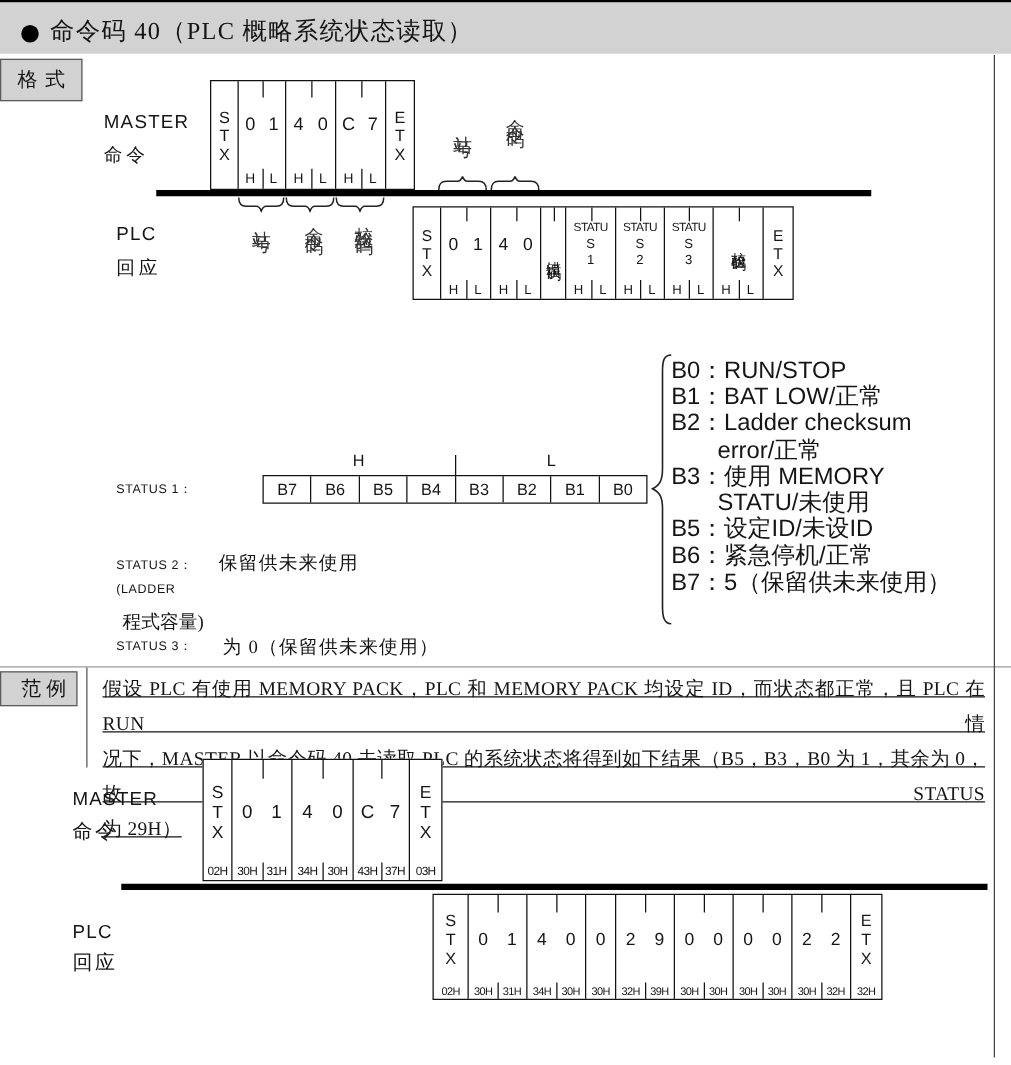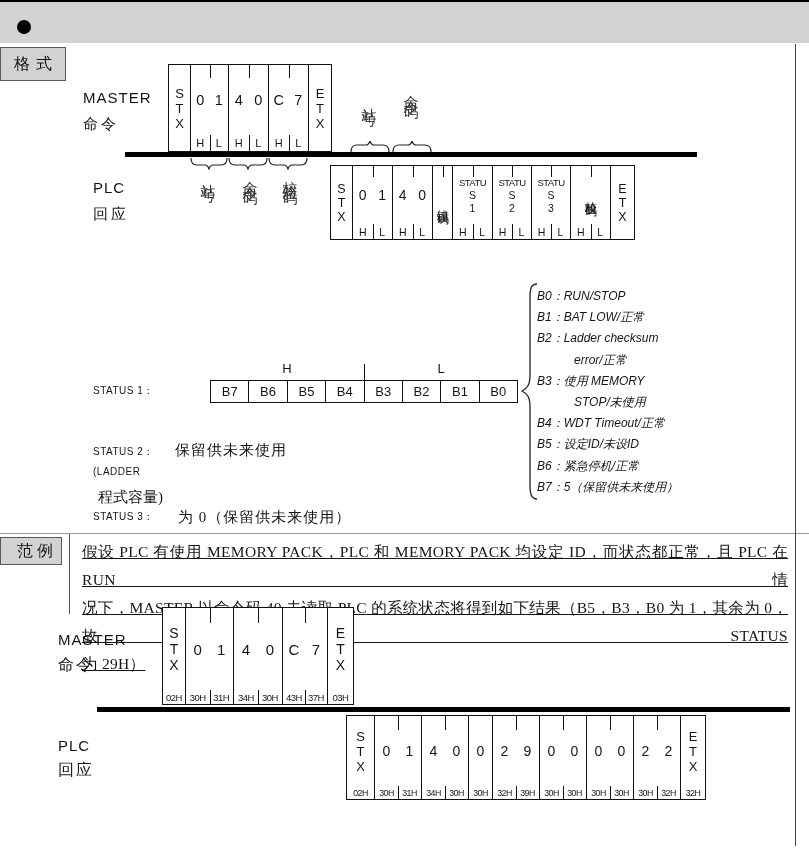--- a/index.html
+++ b/index.html
@@ -52,37 +52,38 @@
   .vlabel{writing-mode:vertical-rl;text-orientation:upright;font-family:"Liberation Serif","DejaVu Serif",serif;
           font-size:15px;letter-spacing:5px;color:#333;}
 
   
   .stlabel{font-size:10px;letter-spacing:0.5px;}
   #bitTable{left:210px;top:380px;width:308px;height:23px;border:1px solid #111;box-sizing:border-box;display:flex;}
   .bitcell{flex:1;border-right:1px solid #111;display:flex;align-items:center;justify-content:center;font-size:13px;}
   .bitcell:last-child{border-right:none;}
   .hlhead{font-size:13px;text-align:center;}
   #bitList{left:537px;top:286px;width:260px;}
-  .bitline{font-size:12px;line-height:21.2px;white-space:nowrap;font-style:italic;}
+  .bitline{font-size:19px;line-height:21.2px;white-space:nowrap;}
   .bitline.ind{padding-left:37px;}
 
   .cn15{font-family:"Liberation Serif","DejaVu Serif",serif;font-size:15px;}
   .pline{font-family:"Liberation Serif","DejaVu Serif",serif;font-size:15.5px;line-height:28px;
          letter-spacing:0.3px;white-space:nowrap;}
   .pj{white-space:normal;text-align:justify;text-align-last:justify;}
   svg{display:block;}
 </style>
 </head>
 <body>
 
 <div id="page">
 
   <div class="abs" id="topline"></div>
   <div class="abs" id="headerbar"></div>
   <div class="abs" id="bullet"></div>
+  <div class="abs serif" id="title">命令码 40（PLC 概略系统状态读取）</div>
 
   <div class="abs serif tabbox" id="formatTab">格式</div>
   <div class="abs serif tabbox" id="exampleTab">范例</div>
 
   <div class="abs" id="sectionDivider"></div>
   <div class="abs" id="exampleVRule"></div>
   <div class="abs" id="pageRightBorder"></div>
 
   <div class="abs sans" style="left:83px;top:89px;font-size:15px;letter-spacing:1px;">MASTER</div>
   <div class="abs cn15" style="left:83px;top:115px;letter-spacing:3px;">命令</div>
@@ -145,22 +146,21 @@
         <path d="M16 1 C10 1 9 6 9 14 L9 92 C9 101 7 105 1 108 C7 111 9 115 9 124 L9 202 C9 210 10 216 16 216" fill="none" stroke="#222" stroke-width="1.3"></path>
       </svg>
     </div>
 
   <div class="abs" id="bitList">
       <div class="bitline">B0：RUN/STOP</div>
       <div class="bitline">B1：BAT LOW/正常</div>
       <div class="bitline">B2：Ladder checksum</div>
       <div class="bitline ind">error/正常</div>
       <div class="bitline">B3：使用 MEMORY</div>
-      <div class="bitline ind">STOP/未使用</div>
-      <div class="bitline">B4：WDT Timeout/正常</div>
+      <div class="bitline ind">STATU/未使用</div>
       <div class="bitline">B5：设定ID/未设ID</div>
       <div class="bitline">B6：紧急停机/正常</div>
       <div class="bitline">B7：5（保留供未来使用）</div>
     </div>
 
   <div class="abs sans stlabel" style="left:93px;top:445px;">STATUS 2：</div>
   <div class="abs cn15" style="left:175px;top:441px;letter-spacing:1px;text-align:center;">保留供未来使用</div>
   <div class="abs sans stlabel" style="left:93px;top:466px;">(LADDER</div>
   <div class="abs cn15" style="left:98px;top:488px;">程式容量)</div>
   <div class="abs sans stlabel" style="left:93px;top:510px;">STATUS 3：</div>

